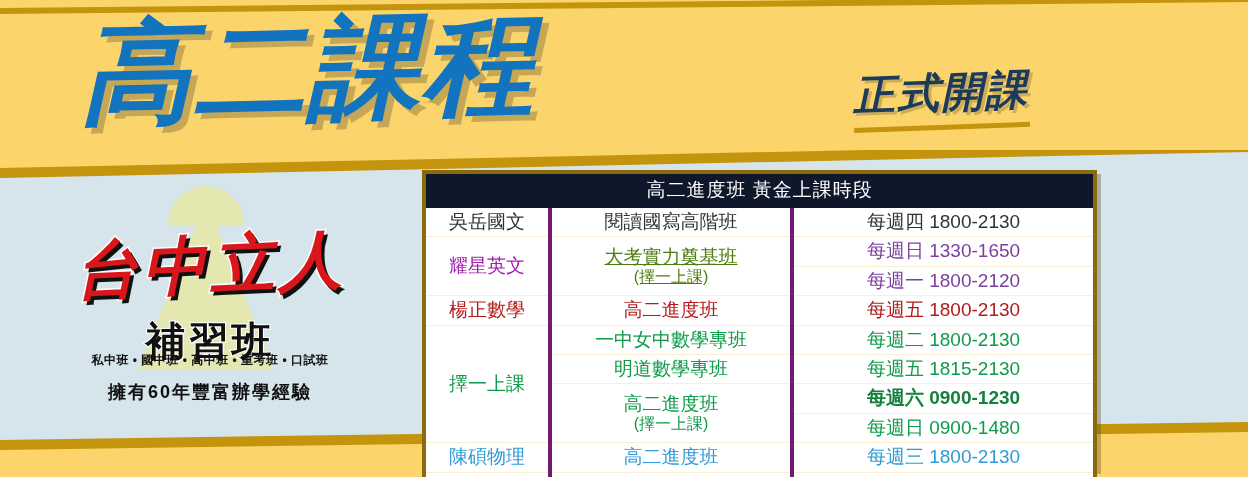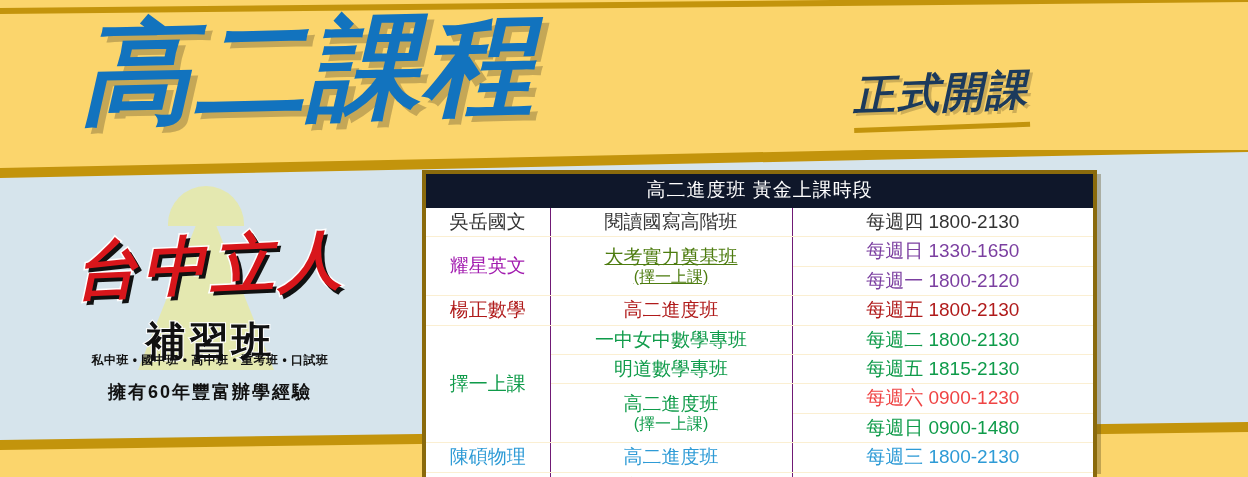--- a/index.html
+++ b/index.html
@@ -125,21 +125,21 @@
     background:#ffffff;
     table-layout:fixed;
   }
   .schedule th{
     background:#0f172a;color:#ffffff;
     font-size:19px;font-weight:normal;letter-spacing:1px;
     height:30px;padding:1px 0 3px 0;text-align:center;
     border:none;
   }
   .schedule td{
-    border-right:1px solid #701a75;
+    border-right:4px solid #701a75;
     border-bottom:1px solid #FBEFD2;
     text-align:center;
     font-size:19px;
     padding:3px 0;
     background:#ffffff;
     line-height:1.18;
   }
   .schedule td.last{border-right:none;}
   .schedule tr.lastrow td{border-bottom:none;}
   .col-teacher{width:126px;}
@@ -206,21 +206,21 @@
           <td rowspan="4" style="color: rgb(15, 155, 74);">擇一上課</td>
           <td rowspan="1" style="color: rgb(15, 155, 74);">一中女中數學專班</td>
           <td class="last time-cell" style="color: rgb(15, 155, 74);">每週二 1800-2130</td>
         </tr>
         <tr>
           <td rowspan="1" style="color: rgb(15, 155, 74);">明道數學專班</td>
           <td class="last time-cell" style="color: rgb(15, 155, 74);">每週五 1815-2130</td>
         </tr>
         <tr>
           <td rowspan="2" style="color: rgb(15, 155, 74);">高二進度班<span class="paren">(擇一上課)</span></td>
-          <td class="last time-cell" style="color: #ef4444;">每週六 0900-1230</td>
+          <td class="last time-cell" style="color: #15803d; font-weight: bold;">每週六 0900-1230</td>
         </tr>
         <tr>
           <td class="last time-cell" style="color: rgb(15, 155, 74);">每週日 0900-1480</td>
         </tr>
         <tr>
           <td rowspan="1" style="color: rgb(46, 155, 214);">陳碩物理</td>
           <td rowspan="1" style="color: rgb(46, 155, 214);">高二進度班</td>
           <td class="last time-cell" style="color: rgb(46, 155, 214);">每週三 1800-2130</td>
         </tr>
         <tr class="lastrow">

